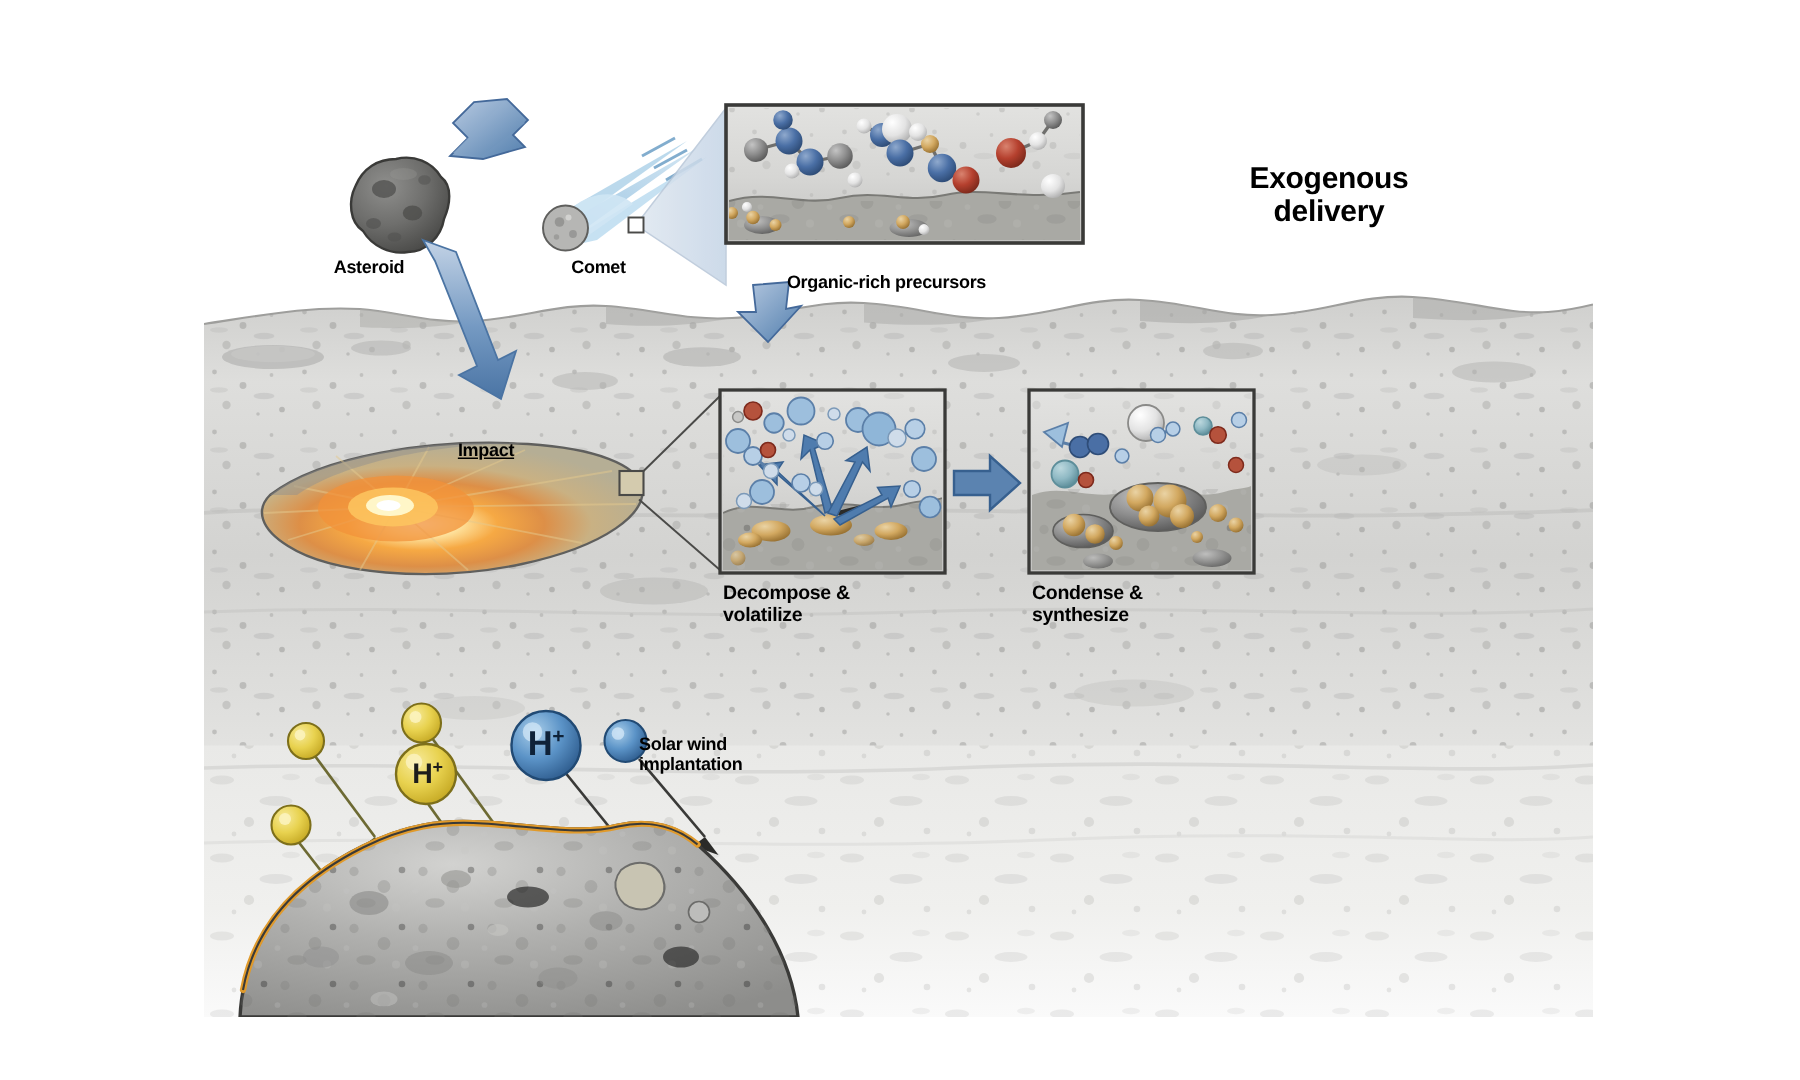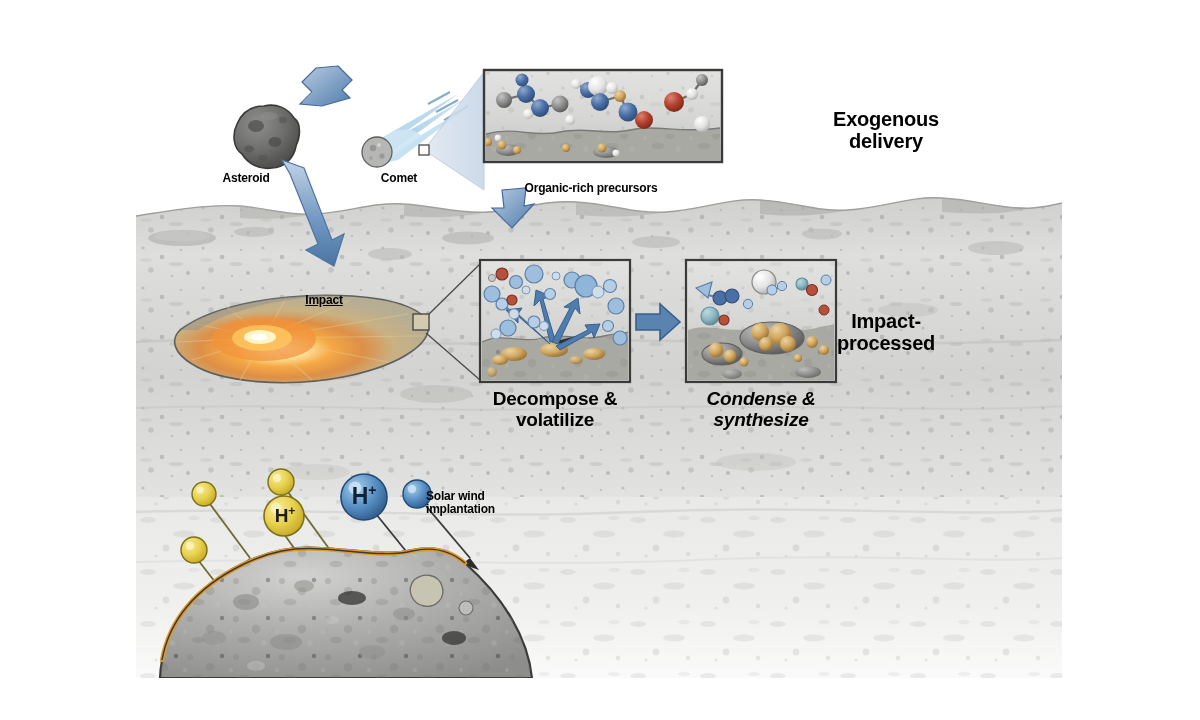--- a/index.html
+++ b/index.html
@@ -20,21 +20,21 @@
     position: absolute;
     font-family: "Liberation Sans", sans-serif;
     font-weight: bold;
     color: #000;
     white-space: pre-line;
     line-height: 1.12;
     letter-spacing: -0.2px;
   }
   .section-lbl { font-size: 20px; text-align: center; }
   .item-lbl { font-size: 12px; text-align: center; }
-  .inset-lbl { font-size: 19px; text-align: center; }
+  .inset-lbl { font-size: 13px; }
   svg { display: block; }
 </style>
 </head>
 <body>
 
 <div id="figure">
 
 <svg width="926" height="636" viewBox="0 0 926 636">
   <defs>
     <linearGradient id="gArrow" x1="0" y1="0" x2="0" y2="1">
@@ -526,26 +526,24 @@
 
 <div class="lbl item-lbl" style="left:215px; top:130px; width:96px;">Comet</div>
 
 <div class="lbl item-lbl" style="left:331px; top:124px; width:248px;margin-top:16px;">Organic-rich precursors</div>
 
 <div class="lbl item-lbl" style="left:133px; top:252px; width:110px;text-decoration:underline;">Impact</div>
 
 <div class="lbl inset-lbl" style="left:346px; top:346px; width:146px;">Decompose &amp;
 volatilize</div>
 
-<div class="lbl inset-lbl" style="left:552px; top:346px; width:146px;font-style:italic;">Condense &amp;
+<div class="lbl inset-lbl" style="left:552px; top:346px; width:146px;">Condense &amp;
 synthesize</div>
 
 <div class="lbl item-lbl" style="left:290px; top:448px; width:160px; text-align:left;">Solar wind
 implantation</div>
 
 <div class="lbl section-lbl" style="left:580px; top:66px; width:340px;">Exogenous
 delivery</div>
 
-<div class="lbl section-lbl" style="left:580px; top:268px; width:340px;">Impact-
-processed</div>
 
 
 </div>
 
 </body></html>

